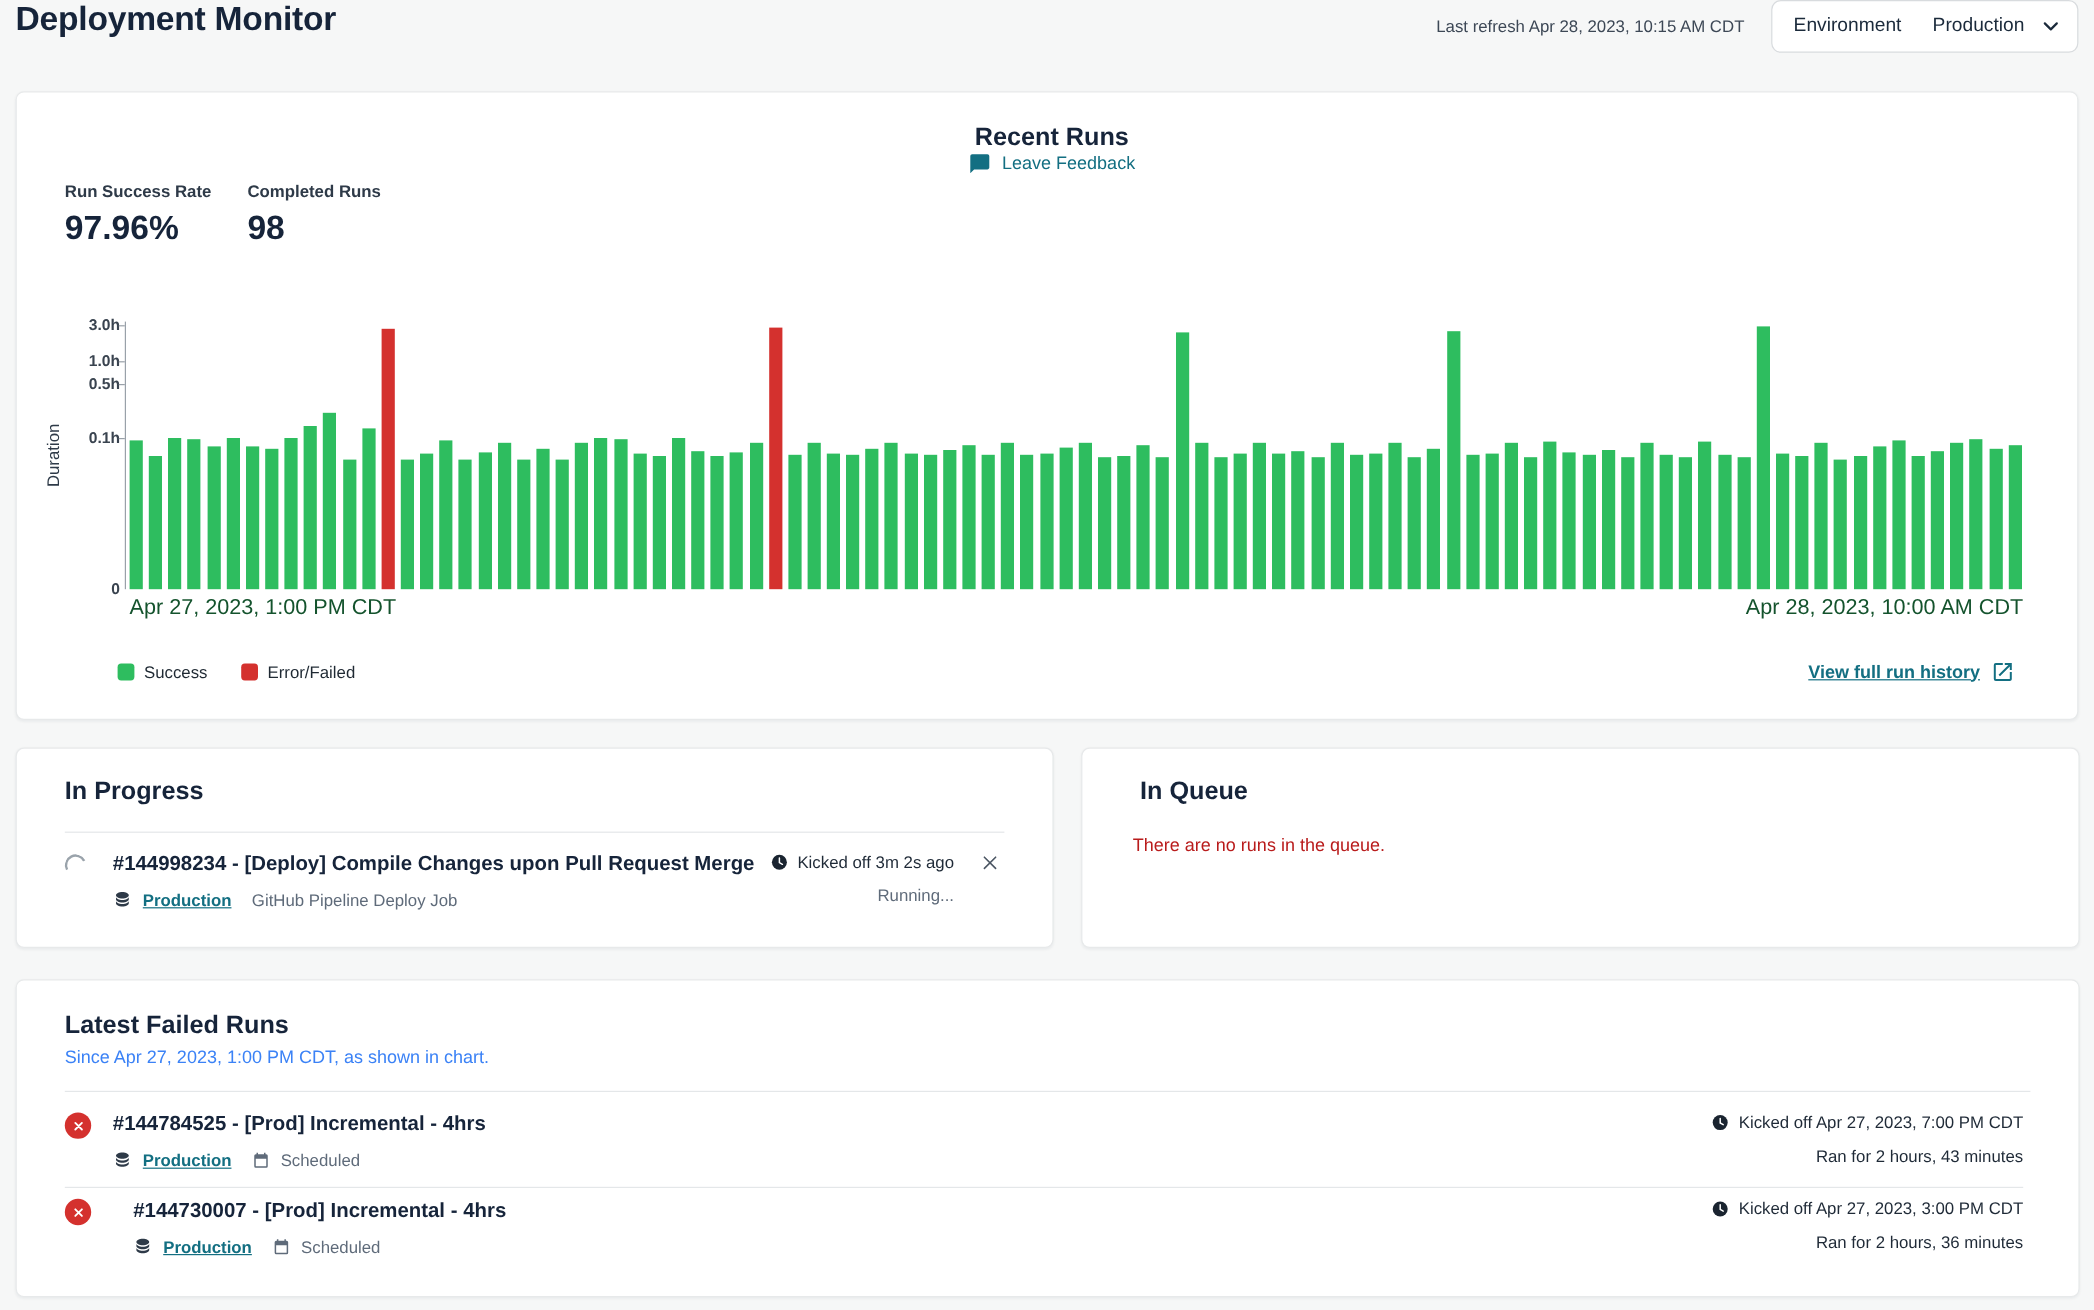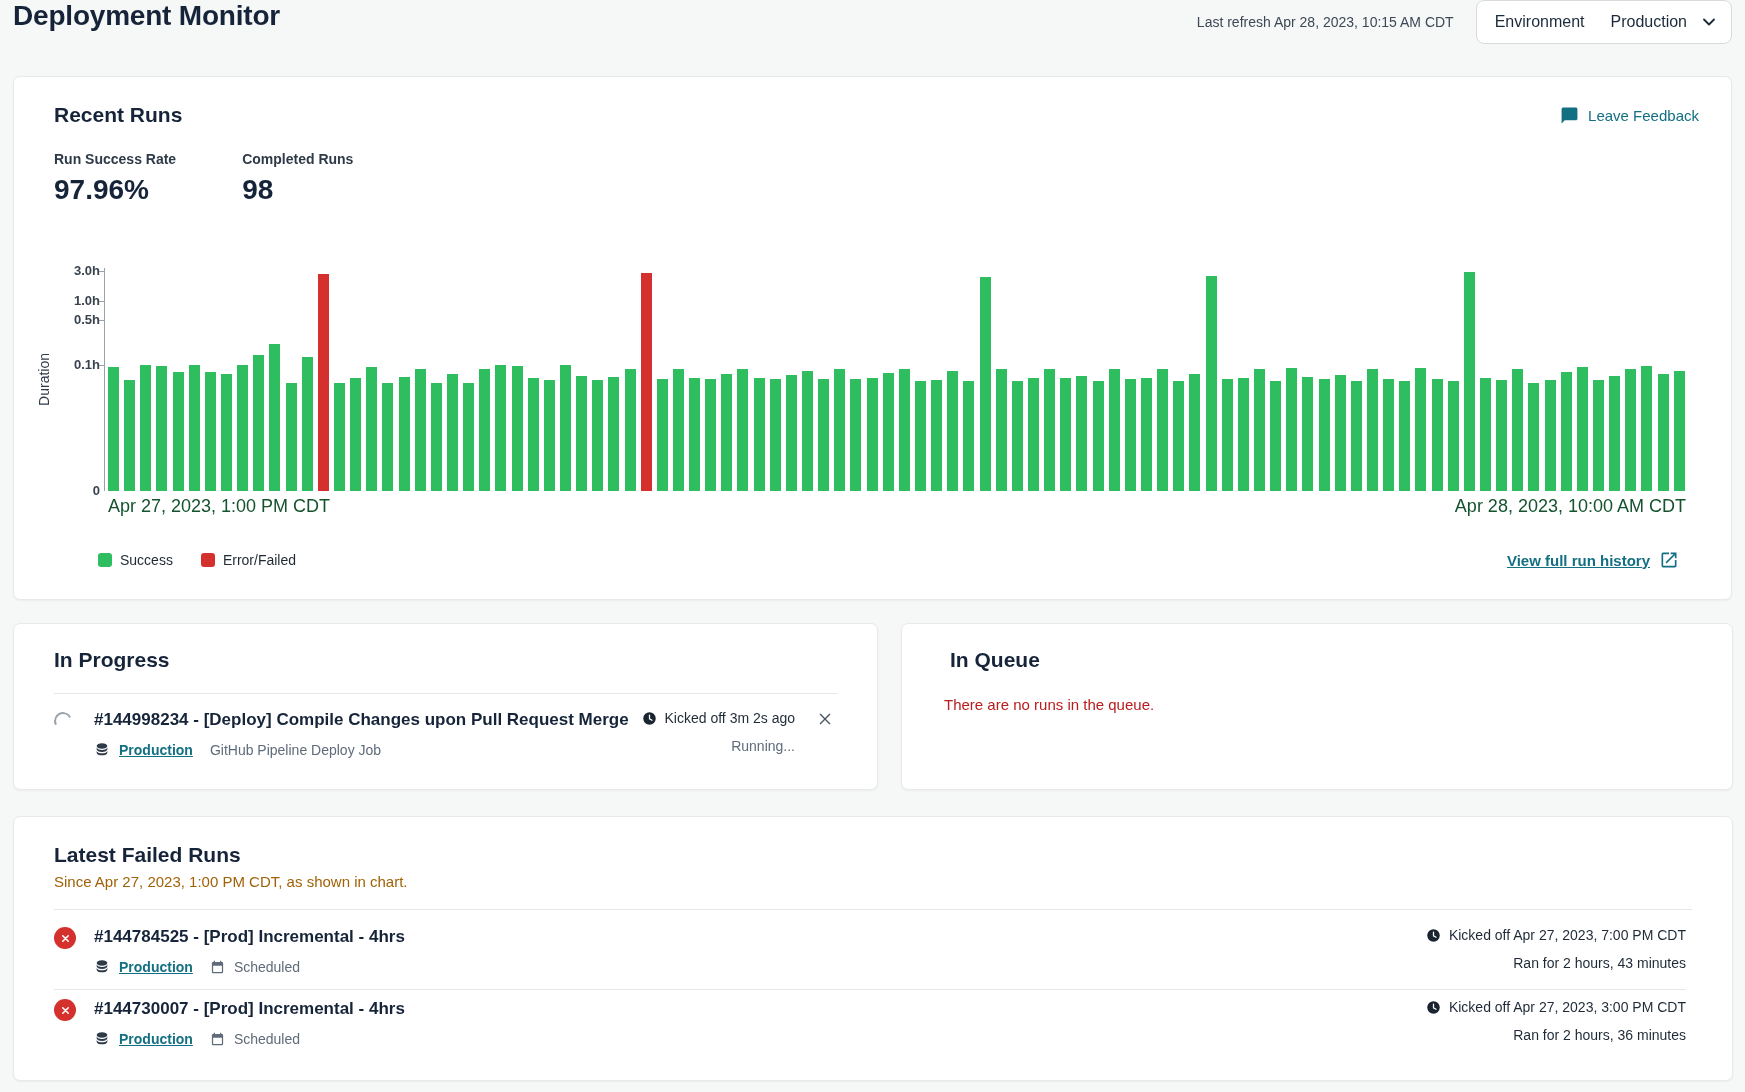--- a/index.html
+++ b/index.html
@@ -23,23 +23,23 @@
   .card { position:absolute; background:#fff; border:1px solid #e7e9ea; border-radius:7px;
     box-shadow:0 1px 2px rgba(26,38,55,.05); }
   #card-recent   { left:13px;  top:76px;  width:1719px; height:524px; }
   #card-progress { left:13px;  top:623px; width:865px;  height:167px; }
   #card-queue    { left:901px; top:623px; width:832px;  height:167px; }
   #card-failed   { left:13px;  top:816px; width:1720px; height:265px; }
   .card h2 { font-size:21px; font-weight:700; margin:0; color:#16243a; }
   .divider { position:absolute; height:1px; background:#e4e7e9; left:40px; right:40px; }
   
   .recent-head { position:absolute; left:40px; right:32px; top:26px;
-    display:flex; justify-content:space-between; align-items:center; }
+    display:flex; justify-content:space-between; align-items:center;flex-direction:column; }
   .feedback { display:flex; gap:9px; align-items:center; color:#136F82; font-size:15px; cursor:pointer; }
-  .metrics { position:absolute; left:40px; top:74px; display:flex; gap:66px;justify-content:flex-end; }
+  .metrics { position:absolute; left:40px; top:74px; display:flex; gap:30px;justify-content:flex-end; }
   .metric-label { font-size:14px; font-weight:700; color:#2e3a48; }
   .metric-value { font-size:28px; font-weight:700; color:#16243a; margin-top:7px; }
   
   .ytick { position:absolute; left:32px; width:54px; text-align:right;
     font-size:13px; font-weight:600; color:#39434f; line-height:16px; }
   .ytick-line { position:absolute; left:85px; width:5px; height:1px; background:#99a1a9; }
   .axis-line { position:absolute; left:90px; top:191px; width:1px; height:223px; background:#99a1a9; }
   .ylabel-wrap { position:absolute; left:22px; top:191px; height:223px; display:flex; align-items:center; }
   .ylabel-wrap span { writing-mode:vertical-rl; transform:rotate(180deg);
     font-size:14px; color:#2e3a48; }
@@ -66,21 +66,21 @@
   .muted { color:#5f6b7a; }
   .job-name { margin-left:8px; }
   .right-col { margin-left:auto; text-align:right; }
   .kicked { display:flex; gap:8px; align-items:center; justify-content:flex-end;
     font-size:14px; color:#1f2a37; }
   .status-line { margin-top:12px; font-size:14px;text-align:right; }
   .close-btn { margin-left:22px; margin-top:1px; cursor:pointer; background:none; border:none; padding:0; }
   .fail-badge { width:22px; height:22px; border-radius:50%; display:flex;
     align-items:center; justify-content:center; flex:0 0 22px; }
   .queue-msg { position:absolute; left:42px; top:72px; font-size:15px; color:#b91c1c; }
-  .failed-sub { position:absolute; left:40px; top:56px; font-size:15px; color:#a16207; }
+  .failed-sub { position:absolute; left:40px; top:56px; font-size:15px; color:#3b82f6; }
 </style>
 </head>
 <body>
 
 <div class="page-header">
   <h1 class="page-title">Deployment Monitor</h1>
   <div class="header-right">
     <span class="last-refresh">Last refresh Apr 28, 2023, 10:15 AM CDT</span>
     <button class="env-btn">
       <span>Environment</span>
@@ -346,21 +346,21 @@
   </div>
 
   <div class="divider" style="top:172px;left:40px;right:46px;"></div>
 
   <div class="run-row" style="left:40px;right:46px;top:182px;">
     <div class="fail-badge" id="badge-1" style="background: rgb(212, 49, 46);">
       <svg width="11" height="11" viewBox="0 0 24 24" fill="none">
           <path d="M6 6l12 12M18 6L6 18" stroke="#fff" stroke-width="3.4" stroke-linecap="round"></path>
         </svg>
     </div>
-    <div style="margin-left:18px;">
+    <div style="margin-left:35px;">
       <div class="run-name">#144730007 - [Prod] Incremental - 4hrs</div>
       <div class="sub-row">
         <span style="display:flex;">
           <svg width="16" height="16" viewBox="0 0 24 24" fill="#2e3a48">
               <path d="M12 2C7.58 2 4 3.79 4 6s3.58 4 8 4 8-1.79 8-4-3.58-4-8-4zM4 8v3c0 2.21 3.58 4 8 4s8-1.79 8-4V8c0 2.21-3.58 4-8 4S4 10.21 4 8zm0 5v3c0 2.21 3.58 4 8 4s8-1.79 8-4v-3c0 2.21-3.58 4-8 4s-8-1.79-8-4z"></path>
             </svg>
         </span>
         <span class="env-link">Production</span>
         <span style="display:flex;margin-left:8px;">
           <svg width="15" height="15" viewBox="0 0 24 24" fill="#5f6b7a">

